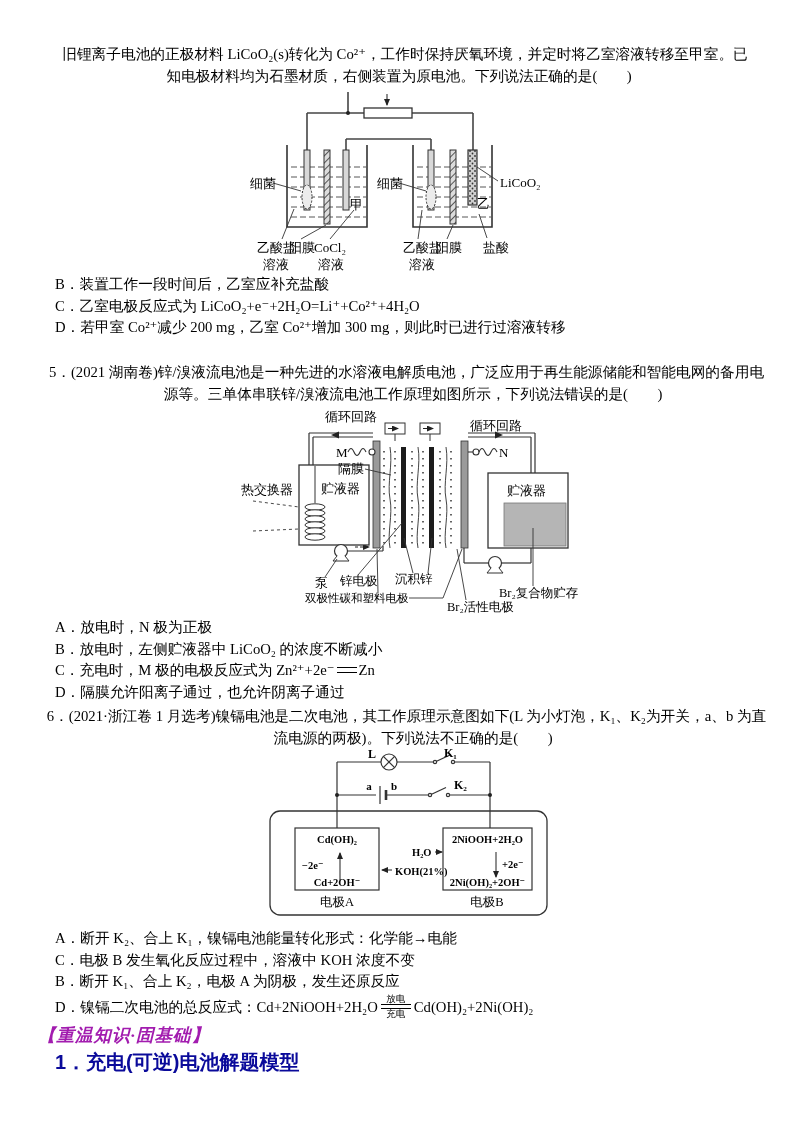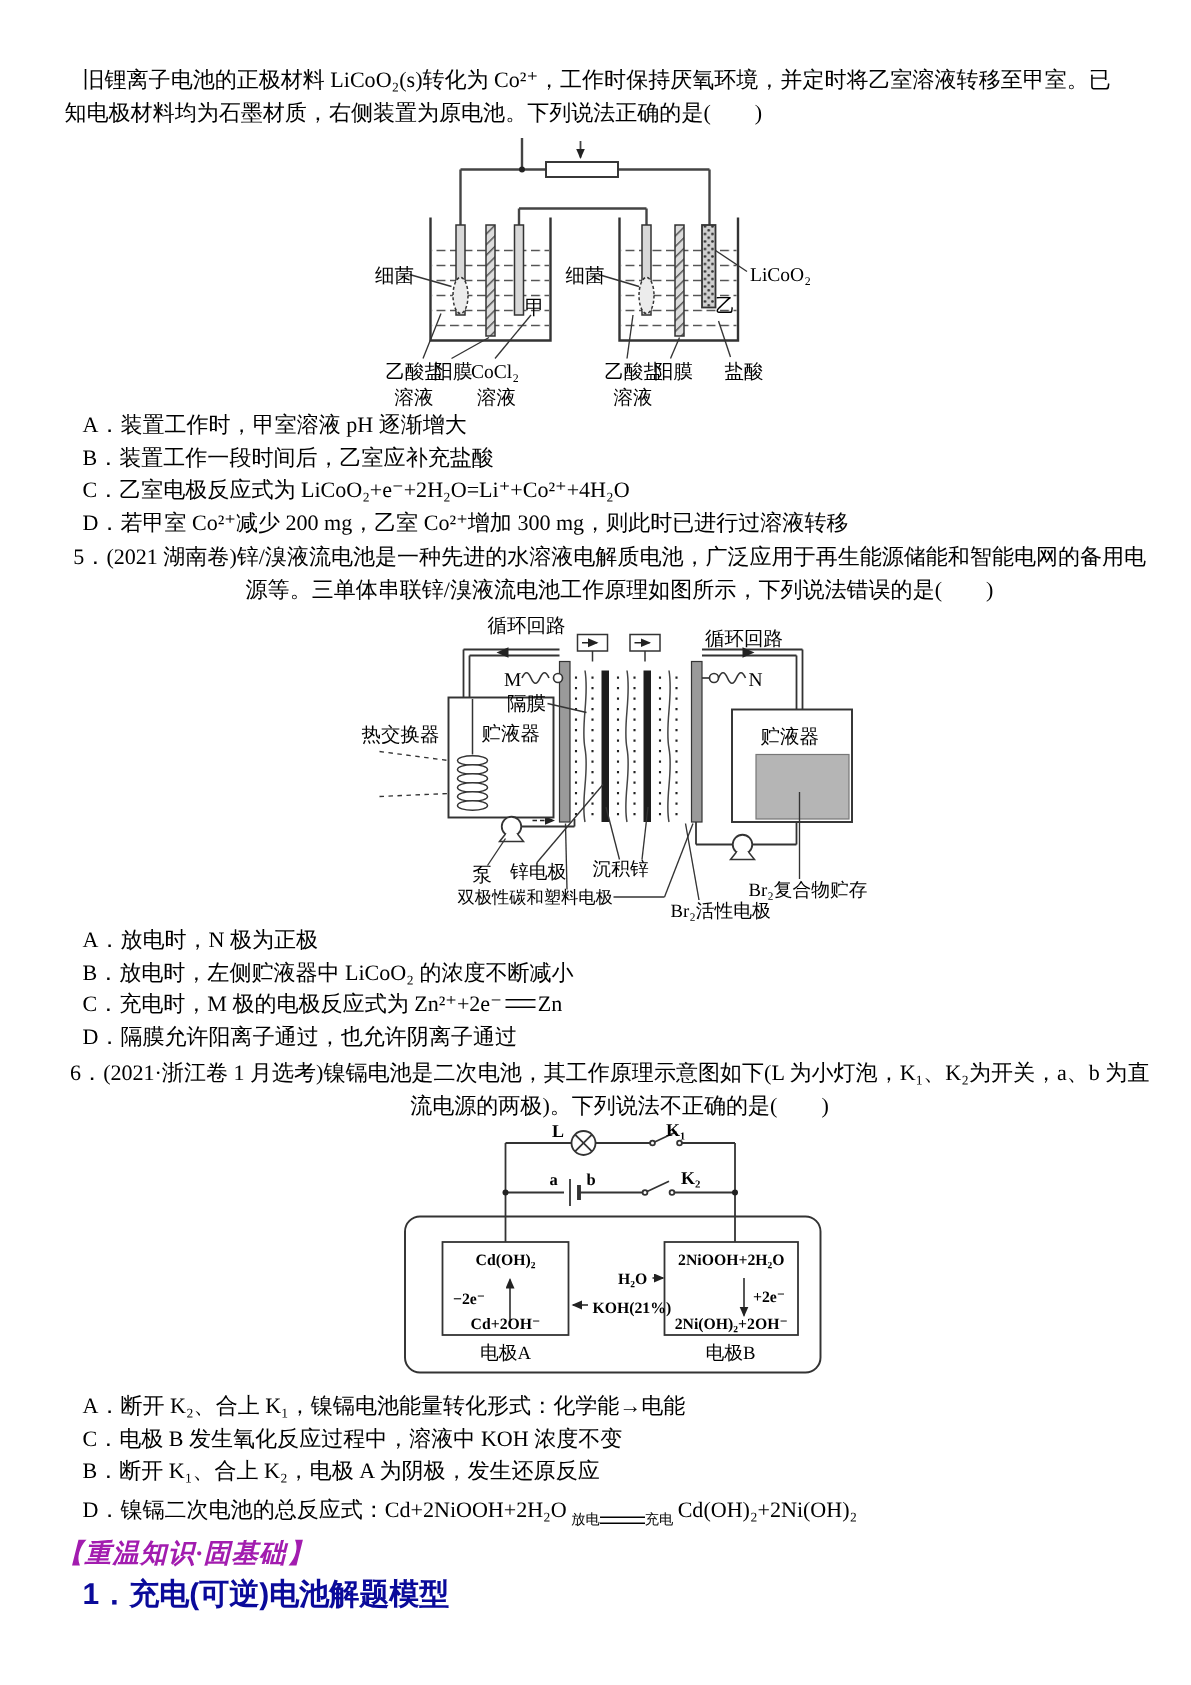--- a/index.html
+++ b/index.html
@@ -1,25 +1,25 @@
 <!DOCTYPE html>
 <html><head>
 <meta charset="utf-8">
 <style>
   html,body{margin:0;padding:0;}
   body{width:794px;height:1123px;background:#fff;position:relative;overflow:hidden;
        font-family:"Liberation Serif","DejaVu Serif",serif;color:#000;}
   .abs{position:absolute;}
   .txt{font-size:14.7px;line-height:21.6px;}
-  .para{text-indent:12px;}
+  .para{text-indent:12px;text-align:center;}
   .hang{padding-left:13px;text-indent:-13px;text-align:center;}
   .opt{white-space:nowrap;}
   .dbleq{display:inline-block;width:20px;height:4px;border-top:1.4px solid #000;
          border-bottom:1.4px solid #000;margin:0 2px;vertical-align:2px;}
-  .rxn{display:inline-flex;flex-direction:row;align-items:center;margin:0 3px;}
+  .rxn{display:inline-flex;flex-direction:column;align-items:center;margin:0 3px;}
   .rxn .t{font-size:9.5px;line-height:10px;}
   .rxn .bar{width:30px;height:3px;border-top:1.2px solid #000;border-bottom:1.2px solid #000;}
   .sec-h{font-size:17.5px;font-weight:bold;font-style:italic;letter-spacing:1px;}
   .sec-sub{font-size:20px;font-weight:bold;font-family:"Liberation Sans","DejaVu Sans",sans-serif;}
   svg{overflow:visible;}
   svg text{font-family:"Liberation Serif","DejaVu Serif",serif;fill:#000;}
   .dl{font-size:13px;}
   .ds{font-size:12.5px;}
   .d11{font-size:11.5px;}
   .f10{font-size:10.5px;font-weight:bold;}
@@ -108,21 +108,20 @@
     <text class="dl" x="68" y="160">CoCl₂</text>
     <text class="dl" x="72" y="177">溶液</text>
     <text class="dl" x="157" y="160">乙酸盐</text>
     <text class="dl" x="163" y="177">溶液</text>
     <text class="dl" x="190" y="160">阳膜</text>
     <text class="dl" x="237" y="160">盐酸</text>
   </g>
 </svg>
 
 <div class="abs txt" style="left:55px;top:274px">
-  <div class="opt">A．装置工作时，甲室溶液 pH 逐渐增大</div>
   <div class="opt">B．装置工作一段时间后，乙室应补充盐酸</div>
   <div class="opt">C．乙室电极反应式为 LiCoO₂+e⁻+2H₂O=Li⁺+Co²⁺+4H₂O</div>
   <div class="opt">D．若甲室 Co²⁺减少 200 mg，乙室 Co²⁺增加 300 mg，则此时已进行过溶液转移</div>
 </div>
 
 <div class="abs txt hang" style="left:43px;top:362px;width:714px">
   <span>5．</span><span>(2021 湖南卷)锌/溴液流电池是一种先进的水溶液电解质电池，广泛应用于再生能源储能和智能电网的备用电源等。三单体串联锌/溴液流电池工作原理如图所示，下列说法错误的是(　　)</span>
 </div>
 
 <svg class="abs" style="left:233px;top:403px" width="345" height="212" viewBox="0 0 345 212">

